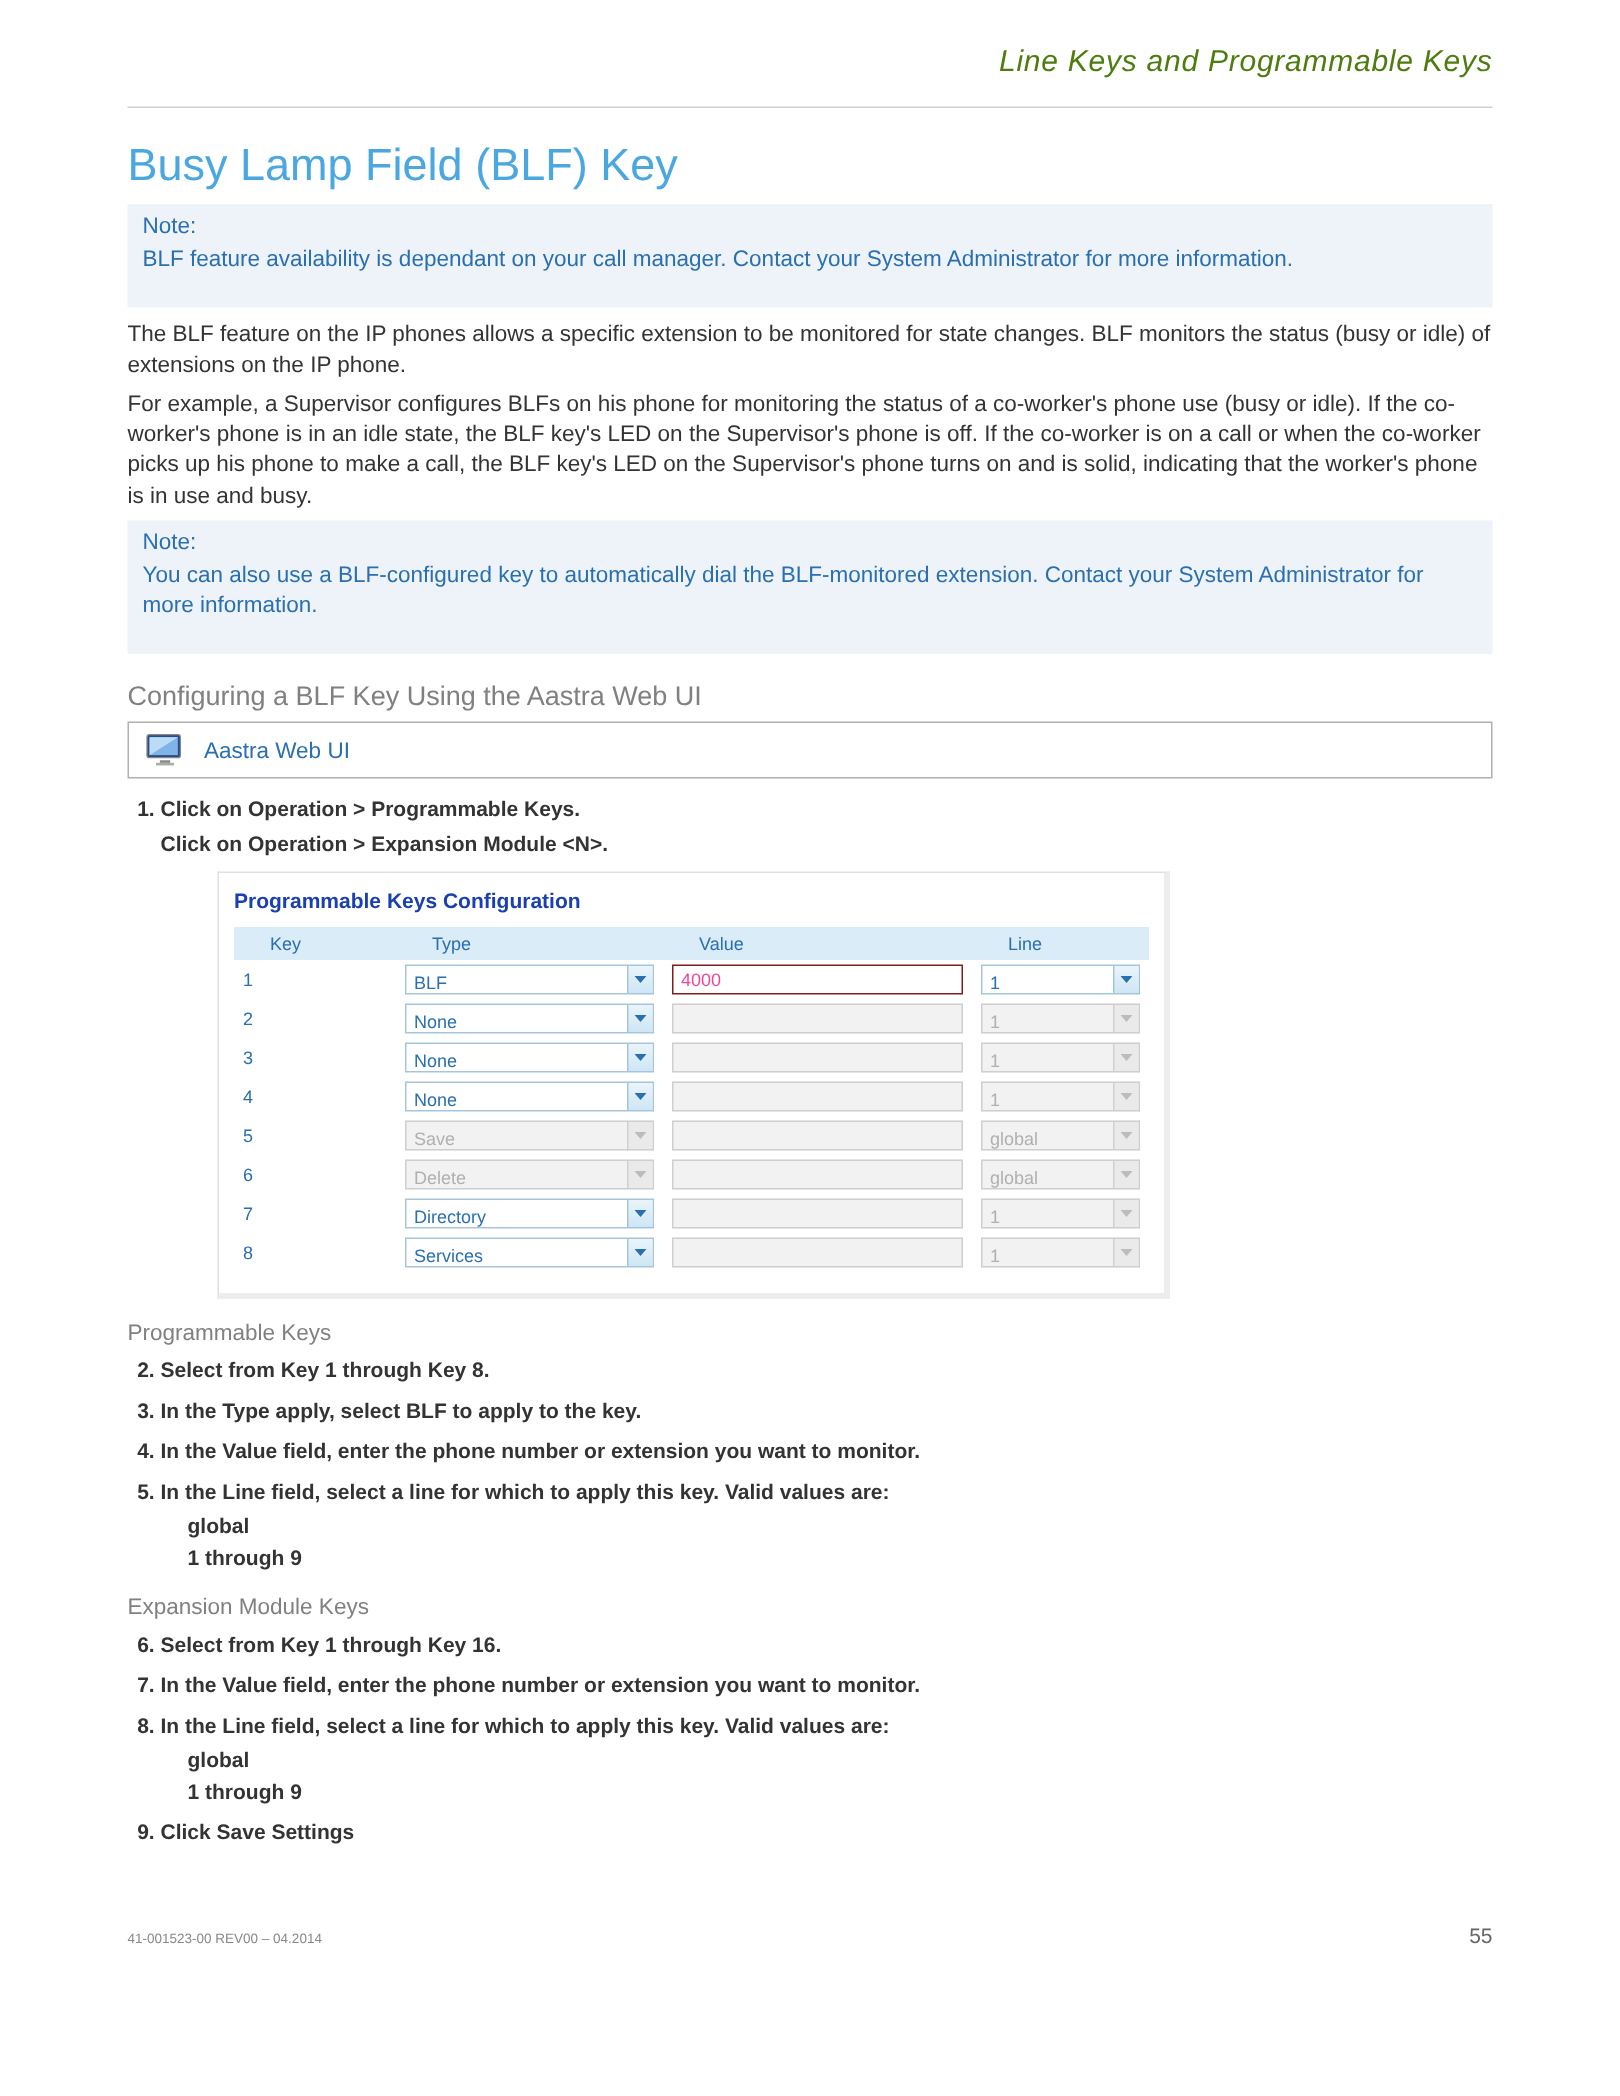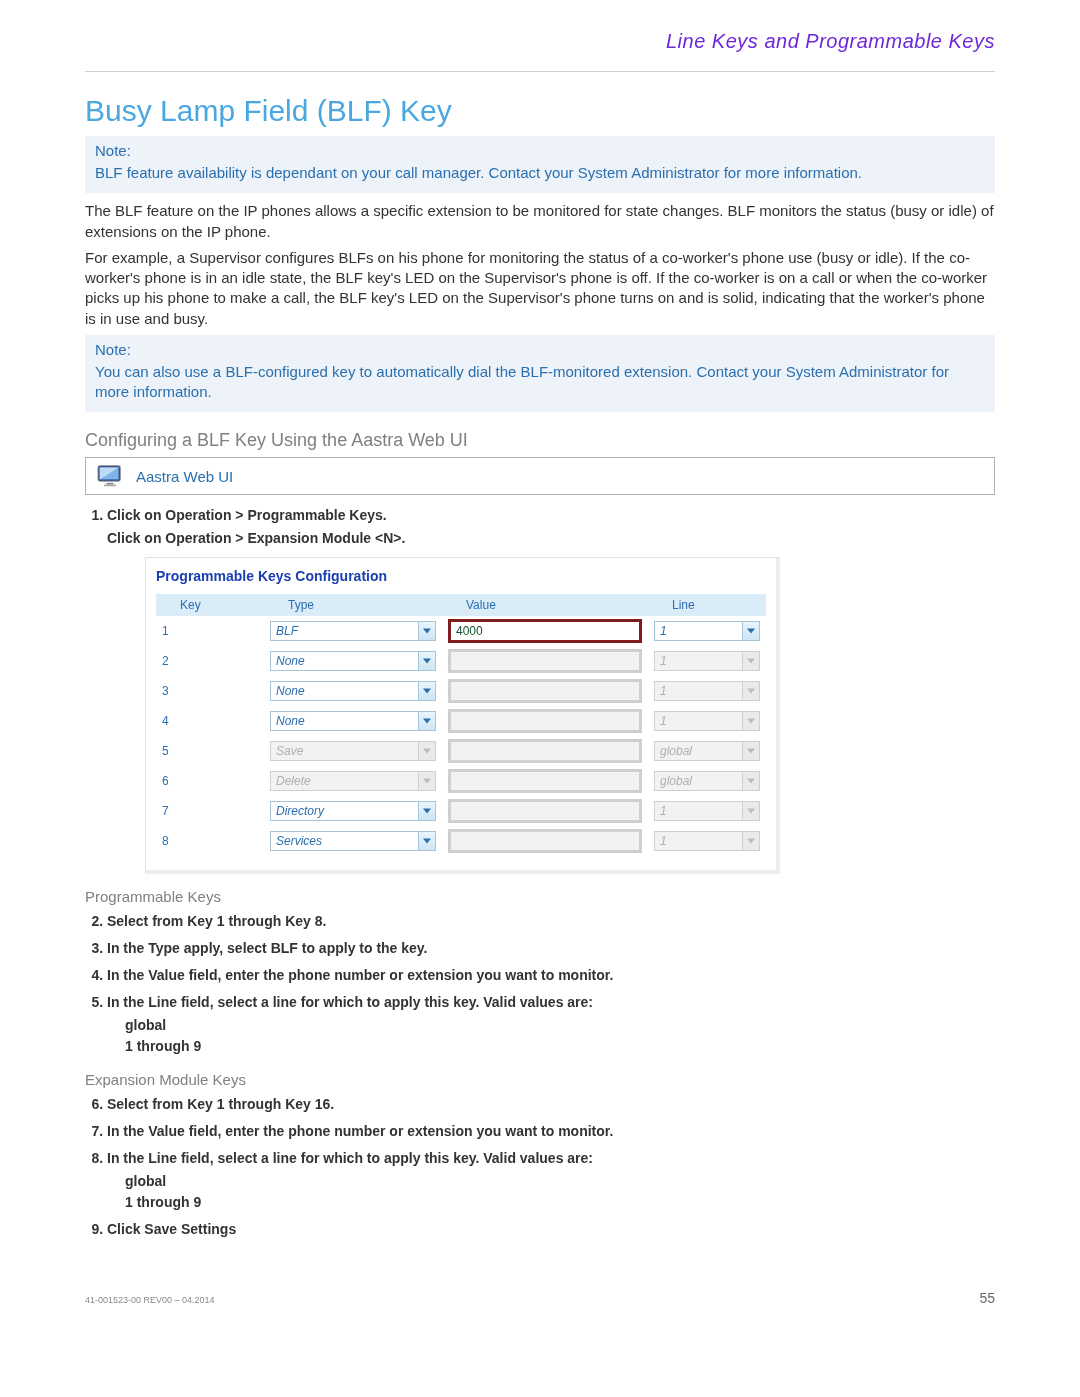--- a/index.html
+++ b/index.html
@@ -13,34 +13,34 @@
   .page {
     padding: 30px 85px 40px 85px;
   }
   .header-line {
     border-top: 1px solid #d0d0d0;
     margin-top: 12px;
   }
   .header-text {
     text-align: right;
     font-style: italic;
-    color: #6d28d9;
+    color: #4d7c0f;
     font-size: 20px;
     padding-bottom: 6px;
     letter-spacing: 0.5px;
   }
   h1.title {
     color: #4aa7e0;
     font-weight: 400;
     font-size: 30px;
     margin: 22px 0 8px 0;
   }
   .note-box {
     background: #edf3f8;
-    padding: 6px 10px 10px 10px;
+    padding: 6px 10px 22px 10px;
     margin: 0 0 8px 0;
   }
   .note-label {
     color: #2a6fb0;
     font-size: 15px;
     margin-bottom: 4px;
   }
   .note-body {
     color: #2a6fb0;
     font-size: 15px;
@@ -122,23 +122,22 @@
   }
   .col-key   { width: 60px; }
   .col-type  { width: 130px; }
   .col-value { width: auto; }
   .col-line  { width: 70px; }
   .dropdown {
     display: flex;
     border: 1px solid #a7c5d9;
     height: 18px;
     background: #fff;
-    align-items: center;
+    align-items: flex-end;
     font-size: 12px;
-    font-style: italic;
   }
   .dropdown.disabled {
     background: #f2f2f2;
     color: #b0b0b0;
     border-color: #cfcfcf;
   }
   .dropdown .dd-text {
     flex: 1;
     padding: 0 5px;
     white-space: nowrap;
@@ -152,26 +151,26 @@
     justify-content: center;
     background: linear-gradient(#eaf4fb, #cde6f5);
     height: 100%;
   }
   .dropdown.disabled .dd-arrow {
     background: #eaeaea;
     border-left-color: #d0d0d0;
   }
   .dd-arrow svg { width: 8px; height: 6px; }
   .textfield {
-    border: 3px solid #7f1d1d;
+    border: 1px solid #7f1d1d;
     height: 18px;
     background: #fff;
     padding: 0 5px;
     font-size: 12px;
-    color: #14532d;
+    color: #ec4899;
     display: flex;
     align-items: center;
   }
   .textfield.disabled {
     background: #f2f2f2;
     border-color: #cfcfcf;
   }
   .sub-subheading {
     color: #808080;
     font-size: 15px;

